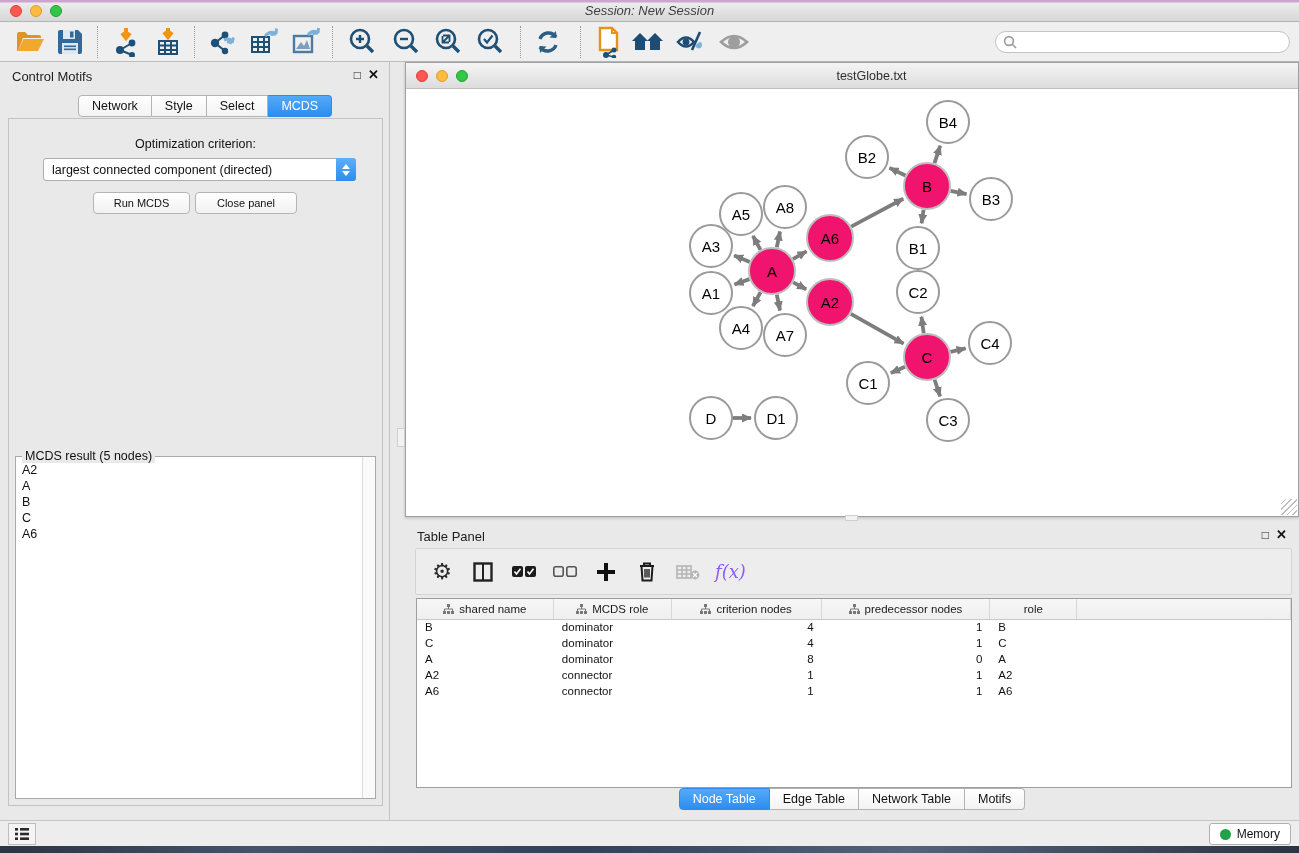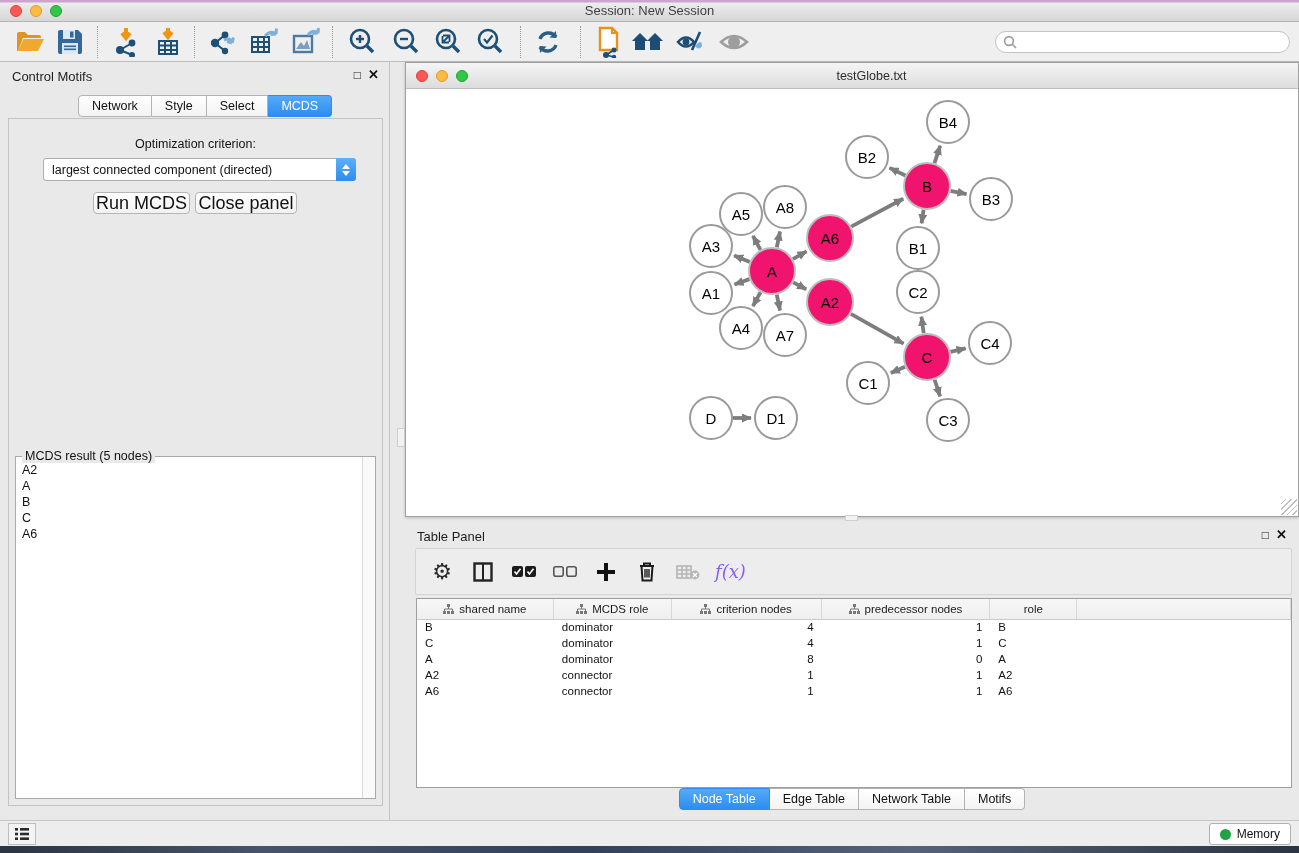--- a/index.html
+++ b/index.html
@@ -2,21 +2,21 @@
 <html><head>
 <meta charset="utf-8">
 <style>
   * { margin:0; padding:0; box-sizing:border-box; }
   html,body { width:1299px; height:853px; overflow:hidden;
     font-family:"Liberation Sans", sans-serif; background:#e9e9e9; position:relative; }
 
   
   .titlebar { position:absolute; left:0; top:0; width:1299px; height:22px;
     background:linear-gradient(#cda4cd 0, #cda4cd 2px, #ededed 3px, #d6d6d6 100%);
-    border-bottom:1px solid #b4b4b4; display:flex; align-items:center; }
+    border-bottom:1px solid #b4b4b4; display:flex; align-items:center;font-style:italic; }
   .traffic { display:flex; gap:8px; margin-left:10px; }
   .tl { width:12px; height:12px; border-radius:50%; }
   .tl.red { background:#fc5753; border:1px solid #df3f3b; }
   .tl.yellow { background:#fdbc40; border:1px solid #de9b2d; }
   .tl.green { background:#33c748; border:1px solid #1da32f; }
   .titlebar .title { position:absolute; left:0; right:0; text-align:center;
     font-size:13px; color:#3f3f3f; }
 
   
   .toolbar { position:absolute; left:0; top:22px; width:1299px; height:40px;
@@ -53,21 +53,21 @@
     cursor:pointer; }
   .dropdown .dd-text { flex:1; font-size:12.5px; color:#111; padding-left:8px; white-space:nowrap; }
   .dd-stepper { width:20px; height:23px; margin-right:-1px;
     background:linear-gradient(#5db0f8,#2e8cf0); border-radius:0 3px 3px 0;
     display:flex; flex-direction:column; align-items:center; justify-content:center; gap:2px; }
   .dd-up { width:0; height:0; border-left:4px solid transparent; border-right:4px solid transparent;
     border-bottom:5px solid #fff; }
   .dd-down { width:0; height:0; border-left:4px solid transparent; border-right:4px solid transparent;
     border-top:5px solid #fff; }
   .cp-btn { position:absolute; top:73px; height:22px; background:linear-gradient(#ffffff,#f1f1f1);
-    border:1px solid #b5b5b5; border-radius:4px; font-size:18px; color:#111;
+    border:1px solid #b5b5b5; border-radius:4px; font-size:11px; color:#111;
     display:flex; align-items:center; justify-content:center; cursor:pointer; }
 
   .result-box { position:absolute; left:6px; top:337px; width:361px; height:343px;
     border:1px solid #a9a9a9; background:#fff; }
   .result-legend { position:absolute; left:6px; top:-8px; background:#e9e9e9;
     font-size:12.5px; color:#111; padding:0 3px; }
   .result-list { position:absolute; left:1px; top:3px; right:14px; bottom:1px;
     font-size:12.5px; color:#111; line-height:16px; padding:2px 5px; overflow:hidden; }
   .result-scroll { position:absolute; right:0; top:0; bottom:0; width:13px;
     background:#fafafa; border-left:1px solid #dcdcdc; }

